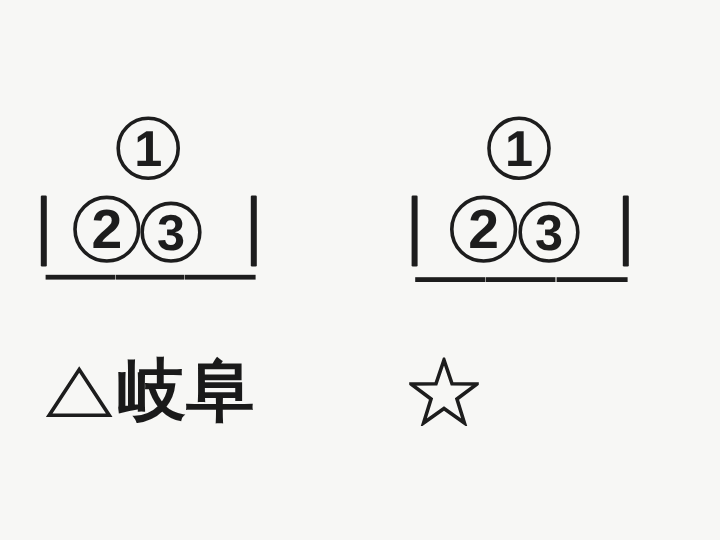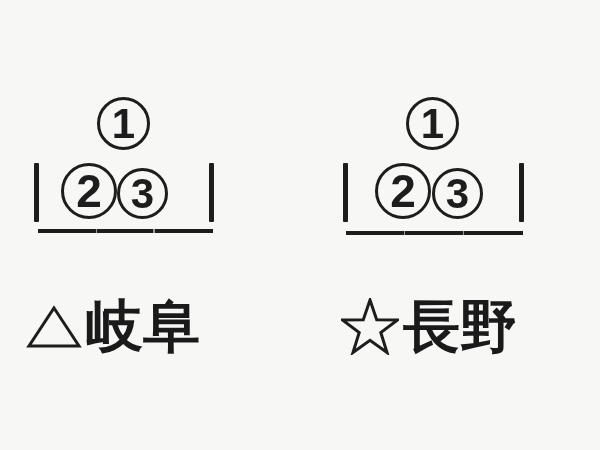--- a/index.html
+++ b/index.html
@@ -57,21 +57,21 @@
   }
   .marker-svg { display: block; flex: 0 0 auto; }
 
   
   .cardA .c1 { left: 97px;  top: 97px;  width: 53px; height: 53px; font-size: 42px; }
   .cardA .barL { left: 34px;  top: 163px; }
   .cardA .c2 { left: 61px;  top: 163px; width: 56px; height: 56px; font-size: 46px; }
   .cardA .c3 { left: 117px; top: 168px; width: 51px; height: 51px; font-size: 42px; }
   .cardA .barR { left: 209px; top: 163px; }
   .cardA .underline { left: 38px;  top: 229px; width: 175px; }
-  .cardA .label { left: 26px;  top: 298px; }
+  .cardA .label { left: 38px;  top: 298px; }
 
   
   .cardB .c1 { left: 406px; top: 97px;  width: 53px; height: 53px; font-size: 42px; }
   .cardB .barL { left: 343px; top: 163px; }
   .cardB .c2 { left: 375px; top: 163px; width: 56px; height: 56px; font-size: 46px; }
   .cardB .c3 { left: 432px; top: 168px; width: 51px; height: 51px; font-size: 42px; }
   .cardB .barR { left: 519px; top: 163px; }
   .cardB .underline { left: 346px; top: 231px; width: 177px; }
   .cardB .label { left: 341px; top: 298px; }
 </style>
@@ -99,17 +99,16 @@
     <div class="circle c1">1</div>
     <div class="vbar barL"></div>
     <div class="circle c2">2</div>
     <div class="circle c3">3</div>
     <div class="vbar barR"></div>
     <div class="underline"></div>
     <div class="label">
       <svg class="marker-svg" width="58" height="57" viewBox="0 0 58 57" aria-hidden="true">
         <polygon points="29,2 35.7,21.8 56.6,22 39.8,34.5 46,54.5 29,42.4 12,54.5 18.2,34.5 1.4,22 22.3,21.8" fill="none" stroke="#1d1d1d" stroke-width="3" stroke-linejoin="miter"></polygon>
       </svg>
-      <span>長野</span>
     </div>
   </div>
 
 </div>
 
 </body></html>

